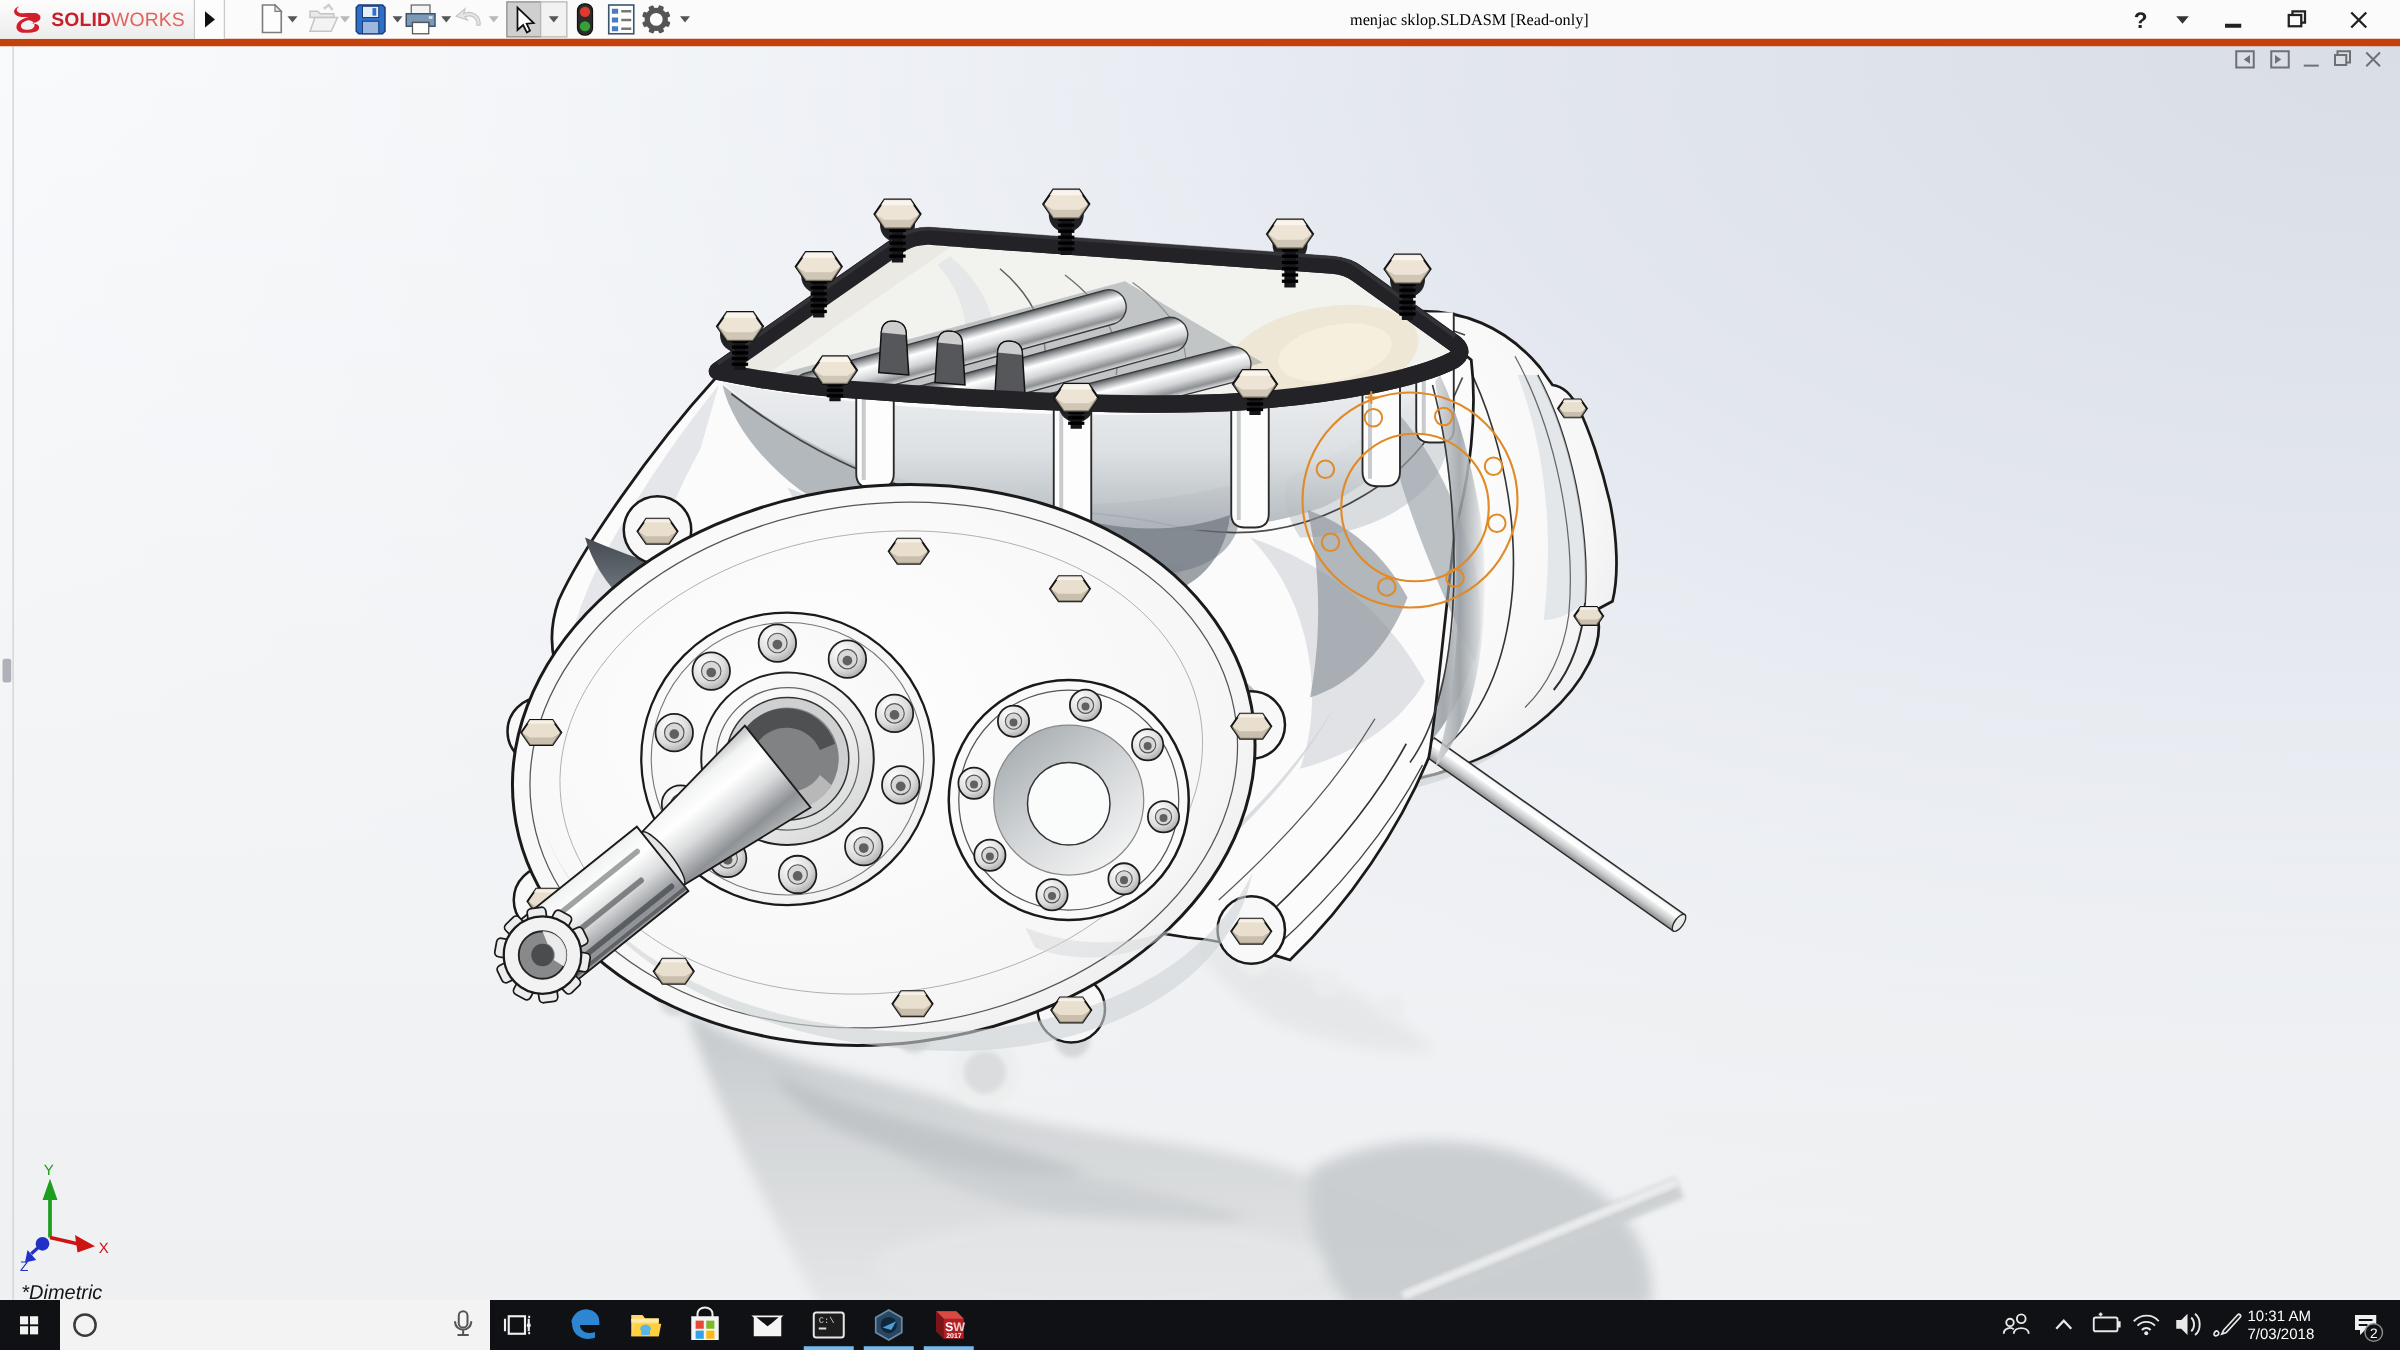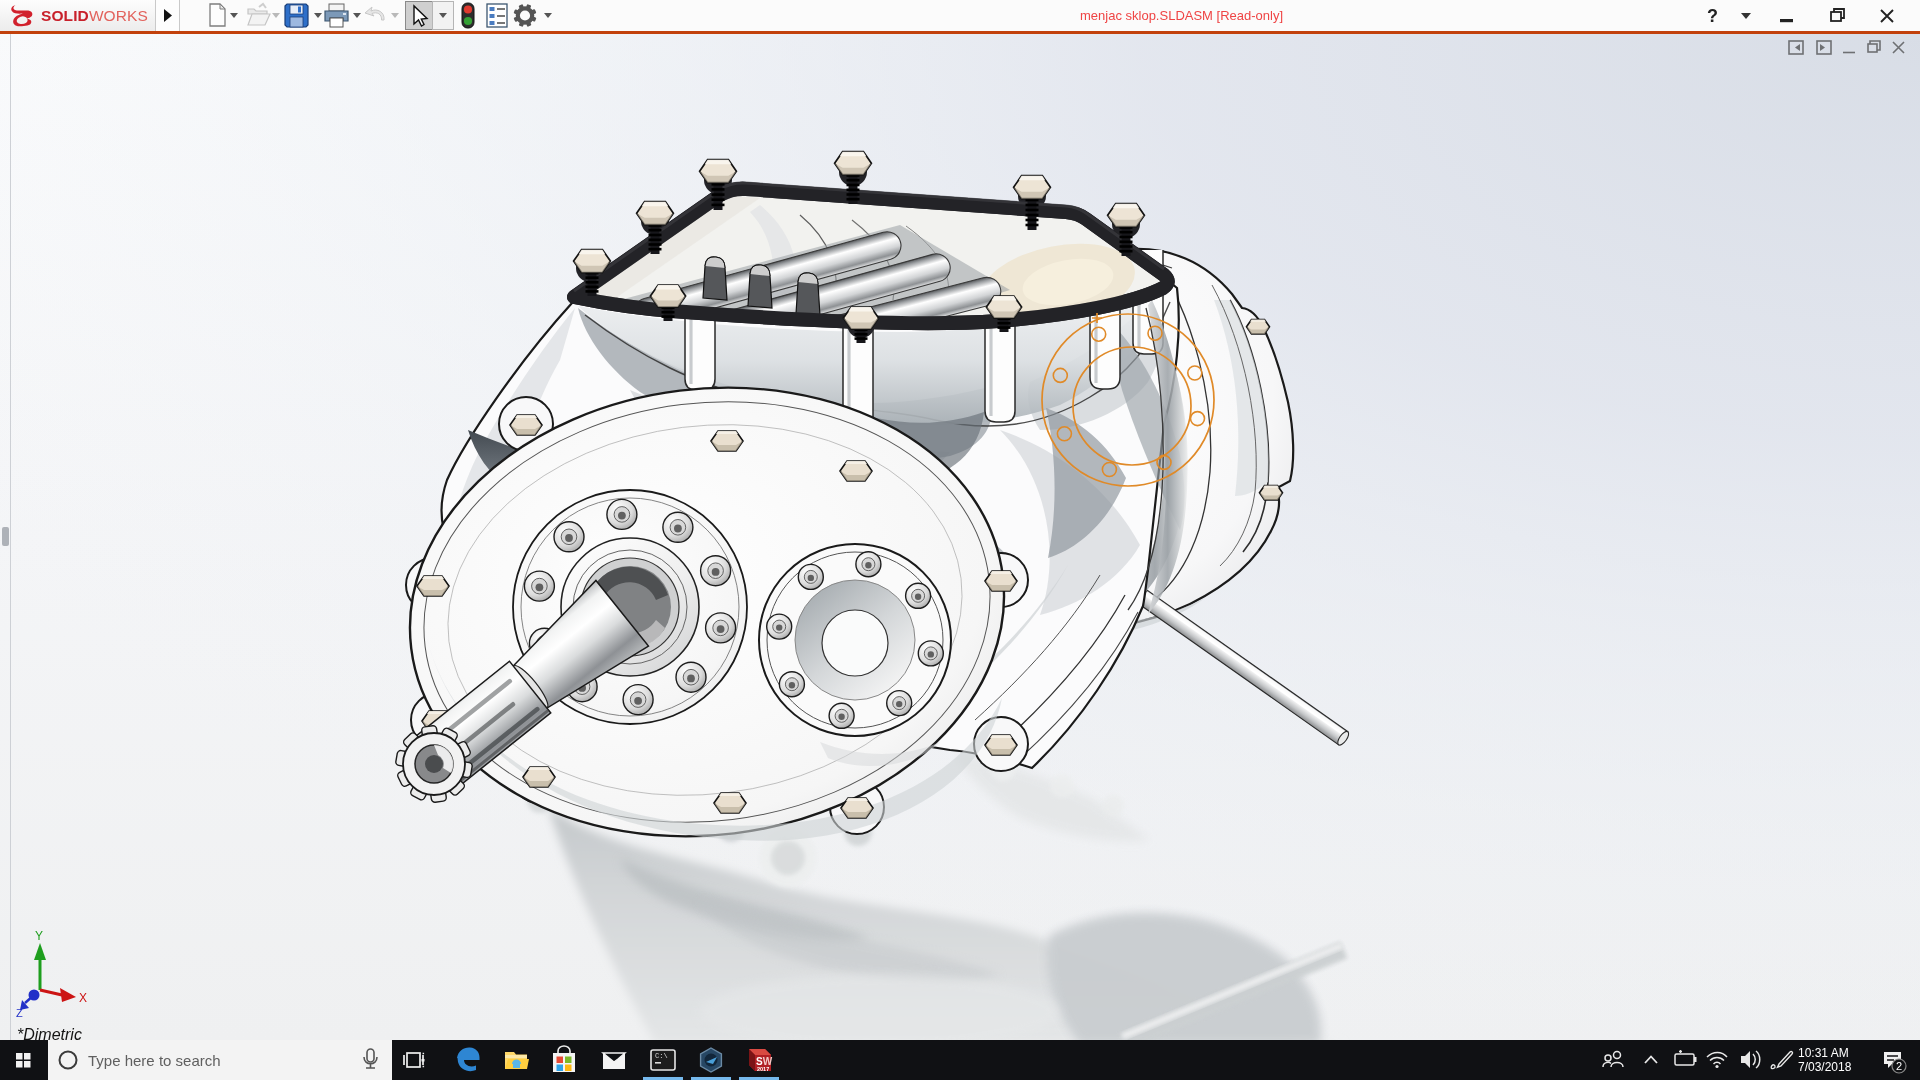--- a/index.html
+++ b/index.html
@@ -1,26 +1,26 @@
 <!DOCTYPE html>
 <html><head>
 <meta charset="utf-8">
 <style>
   html,body{margin:0;padding:0;width:1920px;height:1080px;overflow:hidden;
     font-family:"Liberation Sans",sans-serif;background:#fff;}
   #root{position:absolute;top:0;left:0;width:1920px;height:1080px;}
   
   #titlebar{position:absolute;top:0;left:0;width:1920px;height:31px;background:#fbfbfb;
-    border-bottom:3px solid #c2410c;}
+    border-bottom:6px solid #c2410c;}
   #logo{position:absolute;top:0;left:0;width:155px;height:31px;
     background:linear-gradient(180deg,#fdfdfd,#ececec);display:flex;align-items:center;}
   #flyout{position:absolute;top:0;left:155px;width:23px;height:31px;background:#fdfdfd;
     border-left:1px solid #c9c9c9;border-right:1px solid #c9c9c9;}
   #tbicons{position:absolute;top:0;left:178px;height:31px;}
-  #title-text{position:absolute;top:8px;left:1080px;font-size:13px;color:#ef4444;}
+  #title-text{position:absolute;top:8px;left:1080px;font-size:13px;color:#000000;font-family:Liberation Serif, serif;}
   #winbtns{position:absolute;top:0;right:0;height:31px;}
   
   #viewport{position:absolute;top:32px;left:0;width:1920px;height:1008px;
     background:linear-gradient(180deg,#dde2ea 0%,#e7eaf0 23%,#f0f2f5 52%,#f5f6f7 78%,#f1f1f2 100%);}
   #modelsvg{position:absolute;top:-32px;left:0;}
   #dimetric{position:absolute;left:17px;top:994px;font-size:16px;color:#141414;font-style:italic;}
   
   #taskbar{position:absolute;top:1040px;left:0;width:1920px;height:40px;background:#101114;}
   #searchbox{position:absolute;left:48px;top:0;width:344px;height:40px;
     display:flex;align-items:center;}
@@ -759,21 +759,18 @@
         <path d="M1775 27.5 C1772 30 1770 28 1772 25.5 C1773.5 23.8 1775.5 25.5 1775 27.5" stroke-width="1.3"></path>
       </g>
 
       <g>
         <path d="M1884 12 h17 v12 h-9 l-4 4 v-4 h-4 Z" fill="#f0f0f0"></path>
         <path d="M1887 16 h11 M1887 20 h7" stroke="#101114" stroke-width="1.6"></path>
         <circle cx="1899" cy="26" r="7" fill="#101114" stroke="#888" stroke-width="1.2"></circle>
         <text x="1899" y="30" font-size="11" fill="#fff" text-anchor="middle" font-family="Liberation Sans, sans-serif">2</text>
       </g>
     </svg>
-    <div id="searchbox">
-        <span>Type here to search</span>
-      </div>
     <div id="clock">
         <div>10:31 AM</div>
         <div>7/03/2018</div>
       </div>
   </div>
 </div>
 
 </body></html>

